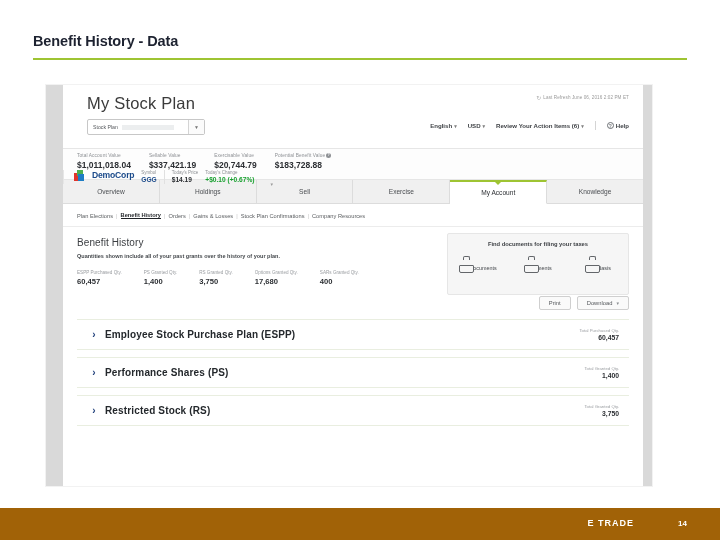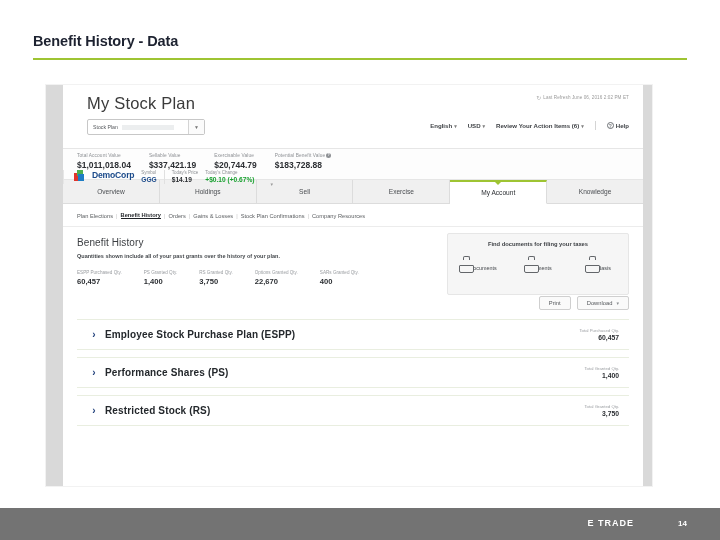--- a/index.html
+++ b/index.html
@@ -211,21 +211,21 @@
   }
   .prow .chev { font-size: 10px; color: #1f3f7a; font-weight: bold; width: 22px; text-align: center; }
   .prow .nm { font-size: 10px; color: #24282c; font-weight: bold; letter-spacing: 0.15px; }
   .prow .right { margin-left: auto; text-align: right; }
   .prow .right .k { font-size: 4.3px; color: #9a9da1; }
   .prow .right .v { font-size: 6.8px; color: #2c2f33; font-weight: bold; margin-top: 1px; }
 
   
   .footer {
     position: absolute; left: 0; bottom: 0; width: 720px; height: 32px;
-    background: #737373;
+    background: #a16207;
   }
   .etrade {
     position: absolute; right: 86px; top: 10px;
     font-size: 9px; font-weight: bold; color: #ffffff; letter-spacing: 1px;
     display: flex; align-items: center;
   }
   .pagenum {
     position: absolute; right: 33px; top: 11px;
     font-size: 8px; font-weight: bold; color: #ffffff; margin-left: 28px;
   }
@@ -360,21 +360,21 @@
           <div class="qty-cell">
             <div class="k">PS Granted Qty.</div>
             <div class="v">1,400</div>
           </div>
           <div class="qty-cell">
             <div class="k">RS Granted Qty.</div>
             <div class="v">3,750</div>
           </div>
           <div class="qty-cell">
             <div class="k">Options Granted Qty.</div>
-            <div class="v">22,670</div>
+            <div class="v">17,680</div>
           </div>
           <div class="qty-cell">
             <div class="k">SARs Granted Qty.</div>
             <div class="v">400</div>
           </div>
         </div>
 
         <div class="taxbox">
           <div class="hd">Find documents for filing your taxes</div>
           <div class="items">

